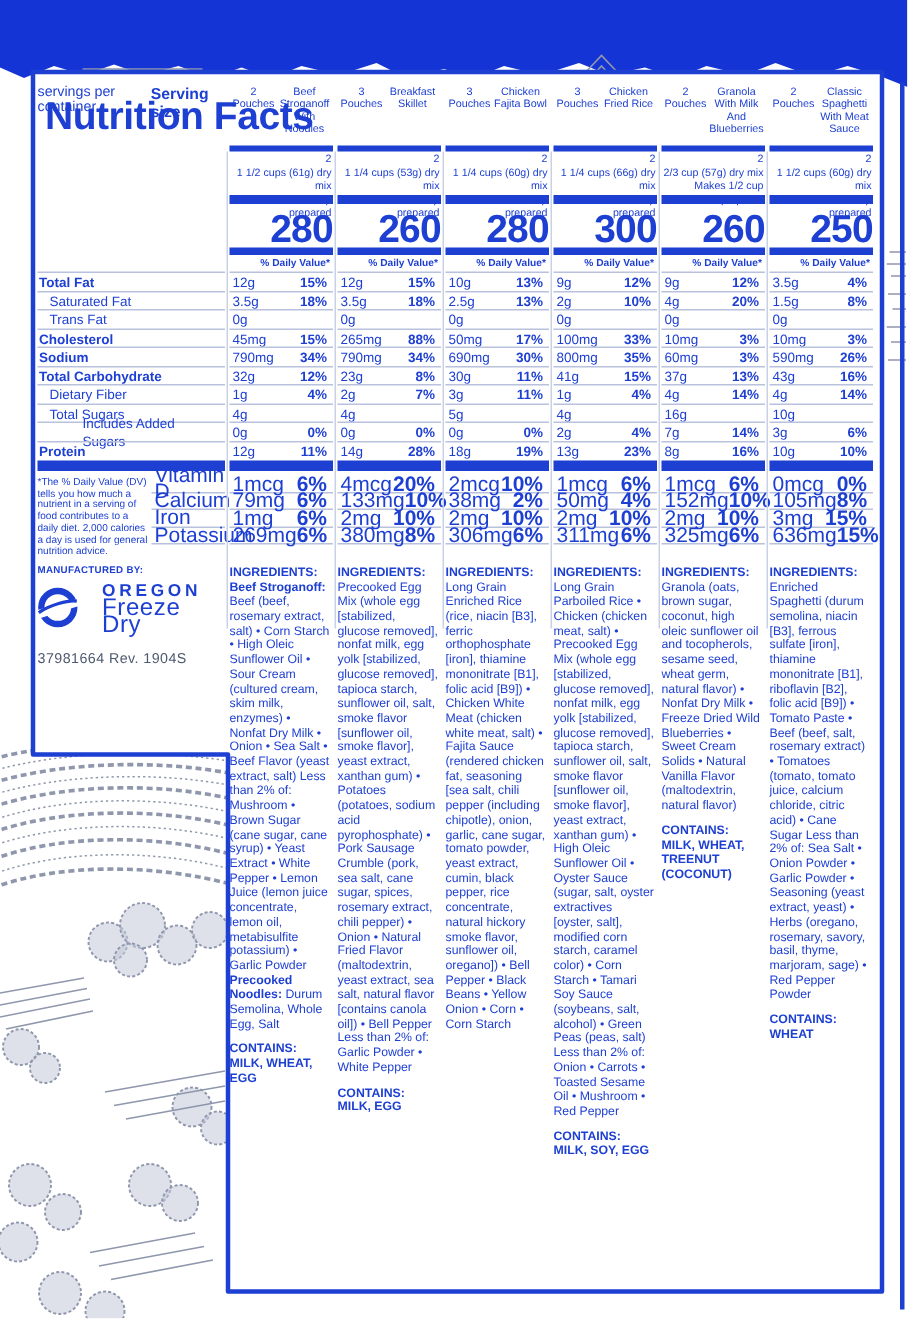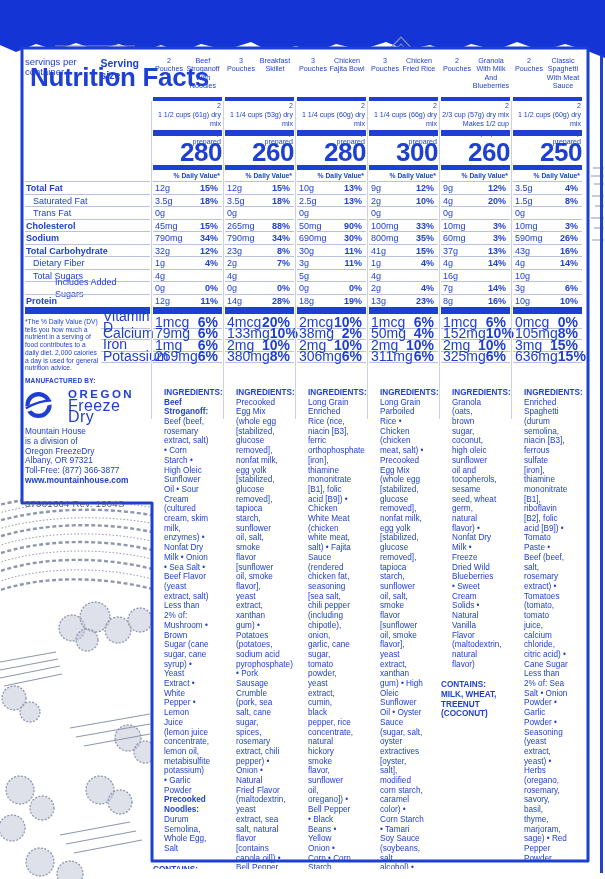--- a/index.html
+++ b/index.html
@@ -68,21 +68,21 @@
   .ingrow{display:flex;margin-top:5px;height:492px;overflow:hidden;}
   .mfg{width:128px;padding-right:10px;box-sizing:border-box;}
   .mfg-head{font-size:6.5px;font-weight:bold;letter-spacing:0.2px;}
   .logo-row{display:flex;align-items:center;margin-top:4px;gap:16px;}
   .logo-oregon{font-size:11.5px;font-weight:bold;letter-spacing:2.5px;line-height:12px;}
   .logo-fd{font-size:16px;letter-spacing:0.4px;line-height:11px;}
   .mfg-lines{margin-top:5px;font-size:8.4px;line-height:9.8px;}
   .mfg-lines div:last-child{font-weight:bold;}
   .mfg-code{margin-top:12px;font-size:9.5px;letter-spacing:0.3px;color:#4e5a70;}
   .icol{flex:1;padding-right:5px;min-width:0;box-sizing:border-box;}
-  .ing{margin:11px;font-size:8.2px;line-height:9.7px;}
+  .ing{margin:0;font-size:8.2px;line-height:9.7px;}
   .contains{margin:7px 0 0 0;font-size:8.2px;line-height:9.7px;font-weight:bold;}
 </style>
 </head>
 <body>
 
 <div class="page">
 
   <svg id="sky" width="605" height="70">
     <path d="M0,0 H605 V58 L585,50 L565,44 L542,51 L517,42 L496,50 L471,44 L451,52 L430,45 L406,50 L386,42 L361,50 L336,44 L316,52 L296,46 L271,52 L251,42 L226,50 L201,44 L181,52 L161,45 L141,52 L119,44 L96,50 L76,43 L56,50 L36,44 L16,52 L0,45 Z" fill="#1434d6"></path>
     <g stroke="#8f97ad" stroke-width="1.1" fill="none">
@@ -413,21 +413,21 @@
         </div>
         <div class="vcell">
           <div class="ci">
             <span class="amt">265mg</span>
             <span class="dv">88%</span>
           </div>
         </div>
         <div class="vcell">
           <div class="ci">
             <span class="amt">50mg</span>
-            <span class="dv">90%</span>
+            <span class="dv">17%</span>
           </div>
         </div>
         <div class="vcell">
           <div class="ci">
             <span class="amt">100mg</span>
             <span class="dv">33%</span>
           </div>
         </div>
         <div class="vcell">
           <div class="ci">
@@ -870,28 +870,20 @@
           <svg width="30" height="30" viewBox="0 0 32 32">
             <circle cx="16" cy="16" r="13" fill="none" stroke="#1d3fd2" stroke-width="5"></circle>
             <path d="M0,18 L32,9 L32,15 L0,25 Z" fill="#ffffff"></path>
             <path d="M1,20 C10,14 24,10 31,11" stroke="#1d3fd2" stroke-width="2.6" fill="none"></path>
           </svg>
           <div>
             <div class="logo-oregon">OREGON</div>
             <div class="logo-fd">Freeze Dry</div>
           </div>
         </div>
-        <div class="mfg-lines" id="mfgLines">
-            <div>Mountain House</div>
-            <div>is a division of</div>
-            <div>Oregon FreezeDry</div>
-            <div>Albany, OR 97321</div>
-            <div>Toll-Free: (877) 366-3877</div>
-            <div>www.mountainhouse.com</div>
-          </div>
         <div class="mfg-code">37981664 Rev. 1904S</div>
       </div>
 
     <div class="icol">
           <p class="ing"><b>INGREDIENTS: Beef Stroganoff: </b>Beef (beef, rosemary extract, salt) • Corn Starch • High Oleic Sunflower Oil • Sour Cream (cultured cream, skim milk, enzymes) • Nonfat Dry Milk • Onion • Sea Salt • Beef Flavor (yeast extract, salt) Less than 2% of: Mushroom • Brown Sugar (cane sugar, cane syrup) • Yeast Extract • White Pepper • Lemon Juice (lemon juice concentrate, lemon oil, metabisulfite potassium) • Garlic Powder<br><b>Precooked Noodles: </b>Durum Semolina, Whole Egg, Salt</p>
           <p class="contains">CONTAINS: MILK, WHEAT, EGG</p>
         </div>
         <div class="icol">
           <p class="ing"><b>INGREDIENTS: </b>Precooked Egg Mix (whole egg [stabilized, glucose removed], nonfat milk, egg yolk [stabilized, glucose removed], tapioca starch, sunflower oil, salt, smoke flavor [sunflower oil, smoke flavor], yeast extract, xanthan gum) • Potatoes (potatoes, sodium acid pyrophosphate) • Pork Sausage Crumble (pork, sea salt, cane sugar, spices, rosemary extract, chili pepper) • Onion • Natural Fried Flavor (maltodextrin, yeast extract, sea salt, natural flavor [contains canola oil]) • Bell Pepper Less than 2% of: Garlic Powder • White Pepper</p>
           <p class="contains">CONTAINS: MILK, EGG</p>

